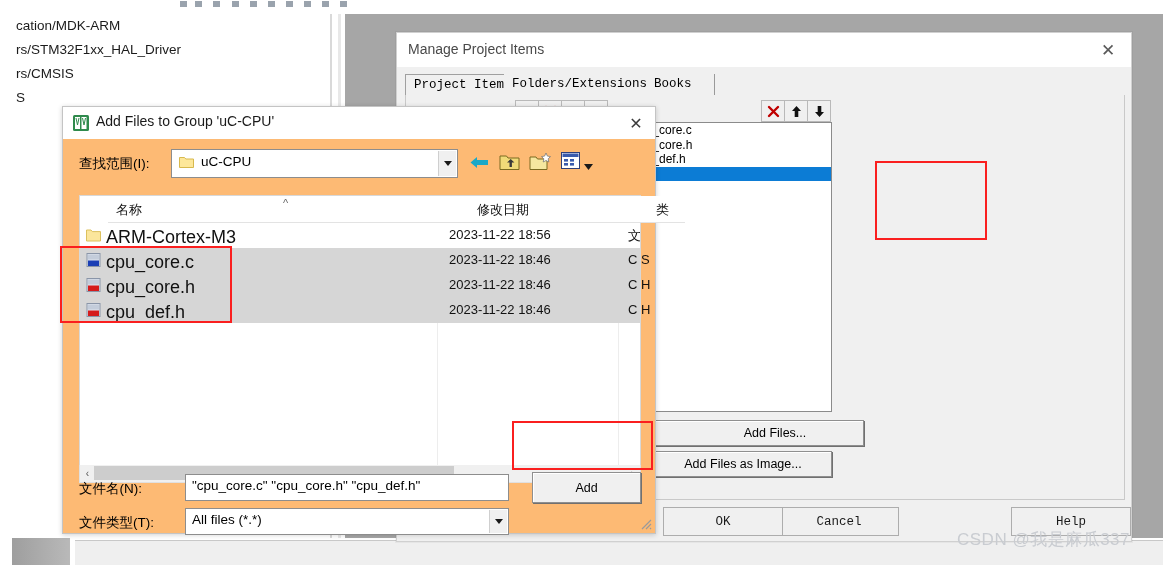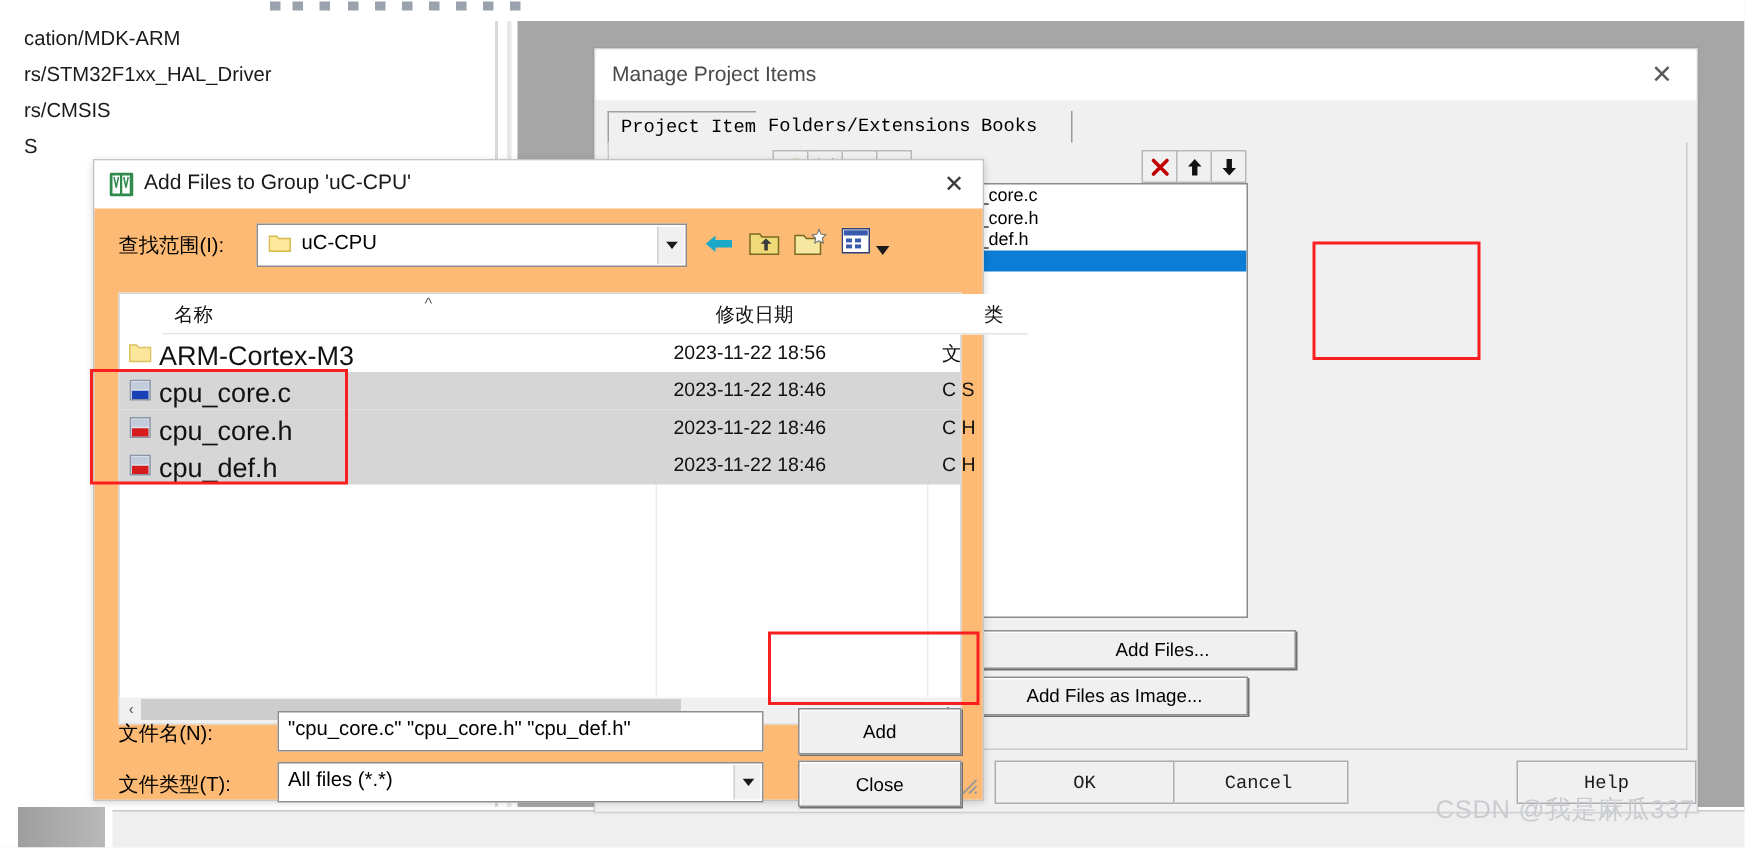--- a/index.html
+++ b/index.html
@@ -371,21 +371,20 @@
     <div class="field" style="left:122px;top:369px;width:322px;height:25px;">
       <span style="position:absolute;left:6px;top:3px;font-size:13.5px;">All files (*.*)</span>
       <span class="combo-arrow">
         <svg width="8" height="5" viewBox="0 0 8 5">
             <path d="M0 0 L8 0 L4 5 Z" fill="#1a1a1a"></path>
           </svg>
       </span>
     </div>
 
     <div class="gbtn" style="left:469px;top:333px;width:107px;height:29px;">Add</div>
-    <div class="gbtn" style="left:469px;top:368px;width:107px;height:29px;">Close</div>
 
     <span id="adf-grip">
       <svg width="12" height="12" viewBox="0 0 12 12">
           <path d="M11 2 L2 11 M11 6 L6 11 M11 10 L10 11" stroke="#9a9a9a" stroke-width="1.2"></path>
         </svg>
     </span>
   </div>
 </div>
 
 <div class="redbox" style="left:60px;top:246px;width:168px;height:73px;"></div>

